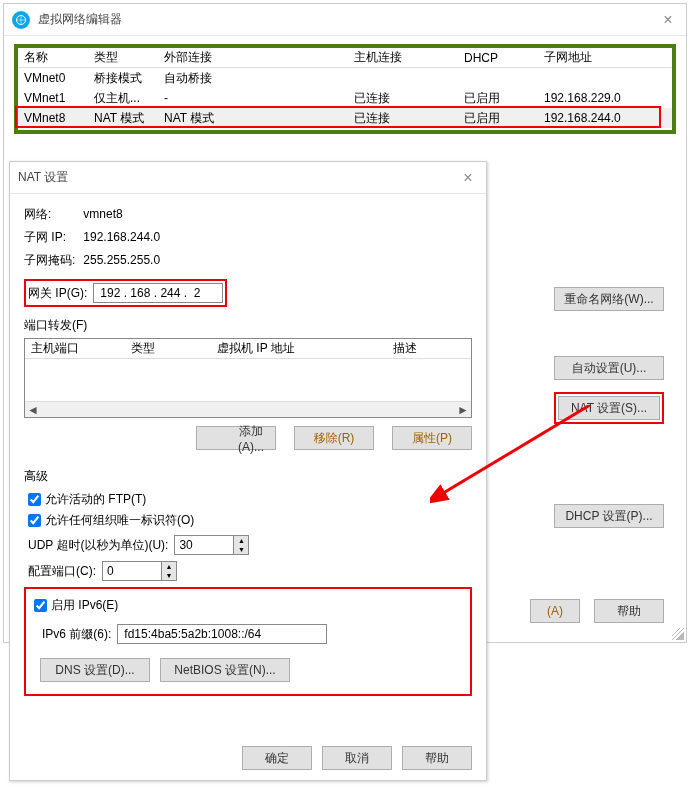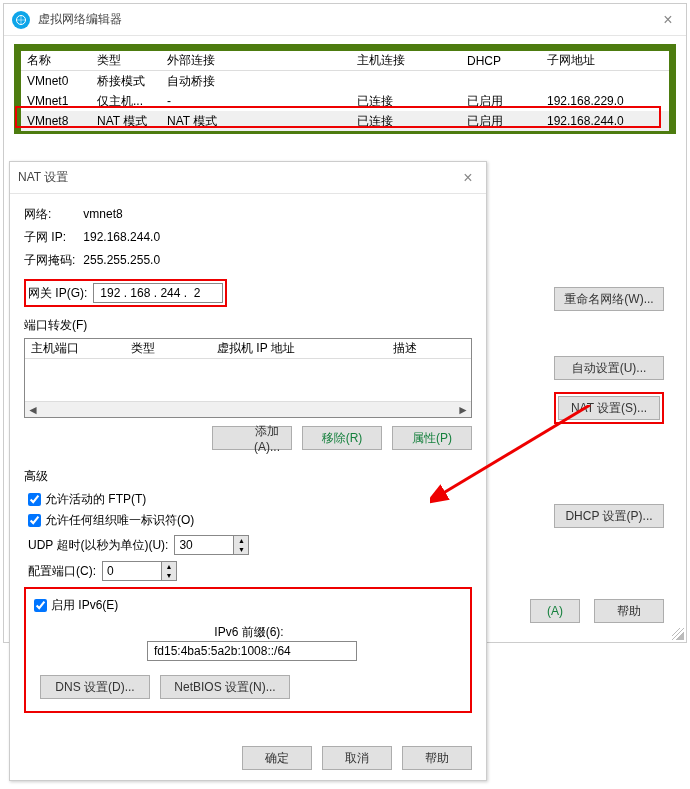--- a/index.html
+++ b/index.html
@@ -40,21 +40,21 @@
 .titlebar-icon svg { width: 12px; height: 12px; }
 .titlebar-title { flex: 1; color: #444; }
 .titlebar-close {
   width: 20px; height: 20px;
   display: flex; align-items: center; justify-content: center;
   color: #888; font-size: 16px; cursor: pointer;
 }
 .table-area {
   position: relative;
   margin: 8px 10px 16px 10px;
-  border: 7px solid #4d7c0f;
+  border: 4px solid #4d7c0f;
 }
 .table-head, .table-row {
   display: flex;
   height: 20px;
   align-items: center;
 }
 .table-head { background: #fff; border-bottom: 1px solid #ddd; }
 .table-row { background: #fff; }
 .table-row.sel { background: #f0f0f0; }
 .col-name { width: 76px; padding-left: 6px; }
@@ -81,21 +81,21 @@
   border: 1px solid #adadad;
   background: #e1e1e1;
   font-size: 12px;
   cursor: pointer;
   padding: 0 6px;
   display: flex;
   align-items: center;
   justify-content: center;
   color: #333;
 }
-.btn.disabled { color: #15803d; }
+.btn.disabled { color: #a16207; margin-left: 8px; }
 .nat-window {
   left: 9px; top: 161px; width: 478px; height: 620px;
   background: #fff;
   z-index: 10;
   box-shadow: 1px 1px 3px rgba(0,0,0,0.2);
 }
 .nat-body { padding: 12px 14px; }
 .info-line { margin-bottom: 6px; }
 .info-label { display: inline-block; width: 56px; }
 .gateway-box {
@@ -166,21 +166,21 @@
   display: flex; align-items: center; justify-content: center;
   font-size: 7px; background: #e5e5e5;
 }
 .ipv6-box {
   border: 2px solid #e00;
   padding: 8px 8px 12px 8px;
   margin-top: 6px;
 }
 .ipv6-chk { display: flex; align-items: center; margin-bottom: 10px; }
 .ipv6-chk input { margin-right: 4px; }
-.ipv6-prefix { margin-left: 8px; display: flex; align-items: center; margin-bottom: 14px; flex-direction: column; }
+.ipv6-prefix { margin-left: 8px; display: flex; align-items: center; margin-bottom: 14px; }
 .ipv6-prefix label { margin-right: 6px; }
 .ipv6-prefix input {
   border: 1px solid #888; height: 20px; width: 210px; padding: 4px 6px;
   font-size: 12px;
 }
 .ipv6-btns { display: flex; gap: 10px; margin-left: 6px; }
 .dialog-buttons {
   position: absolute;
   bottom: 10px; right: 14px;
   display: flex; gap: 10px;

